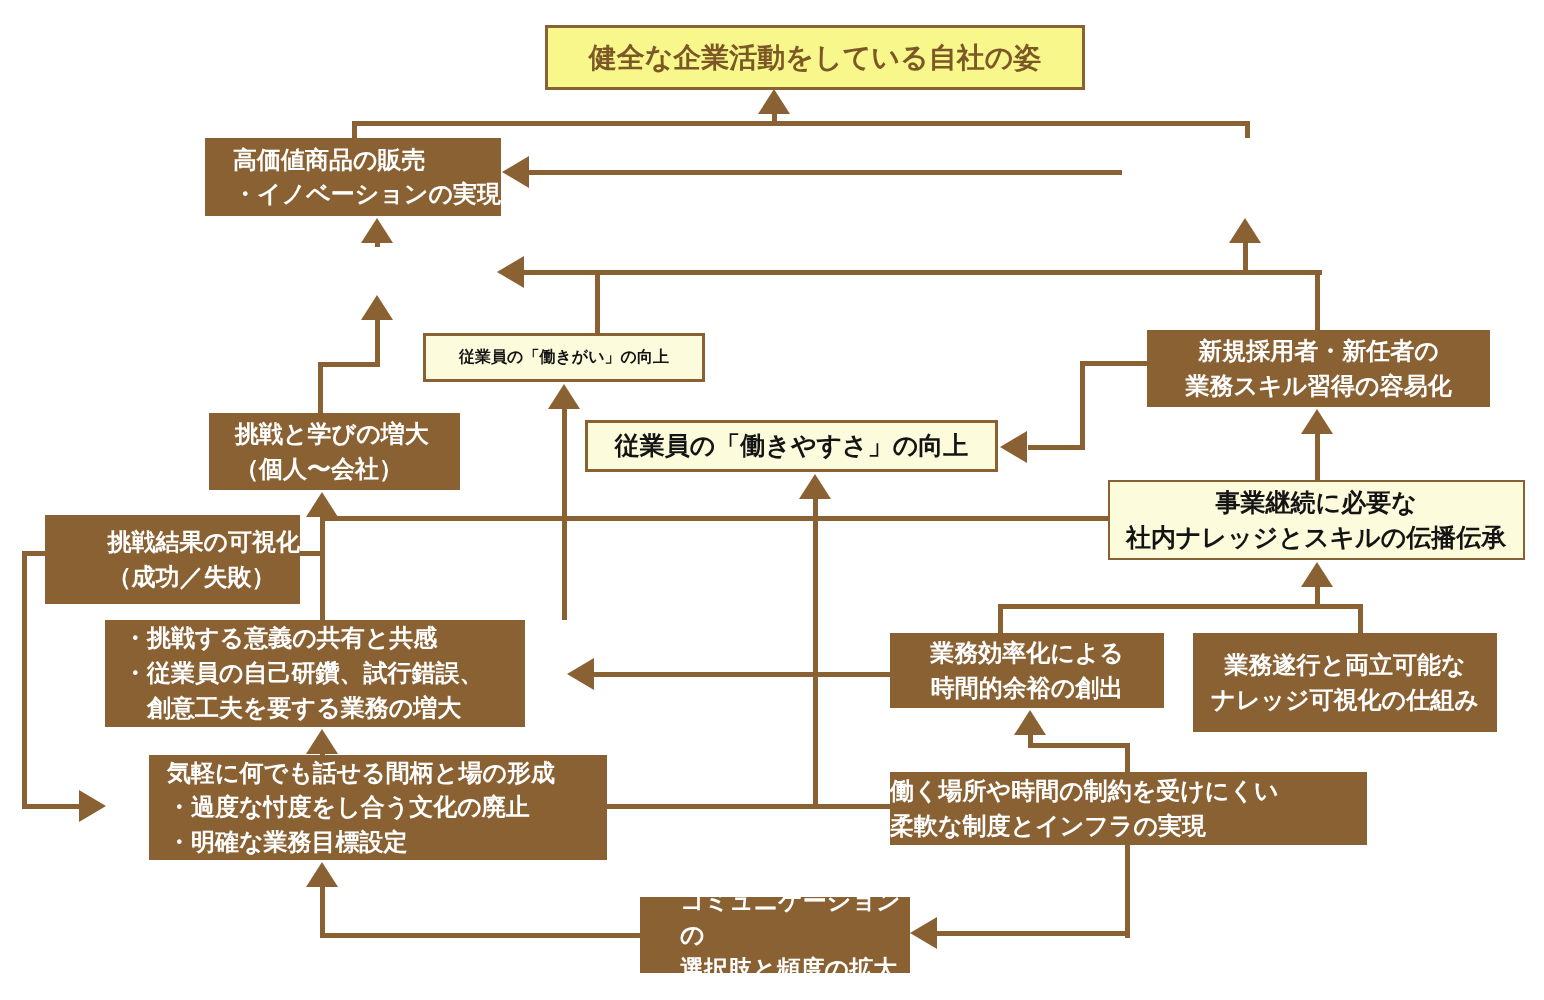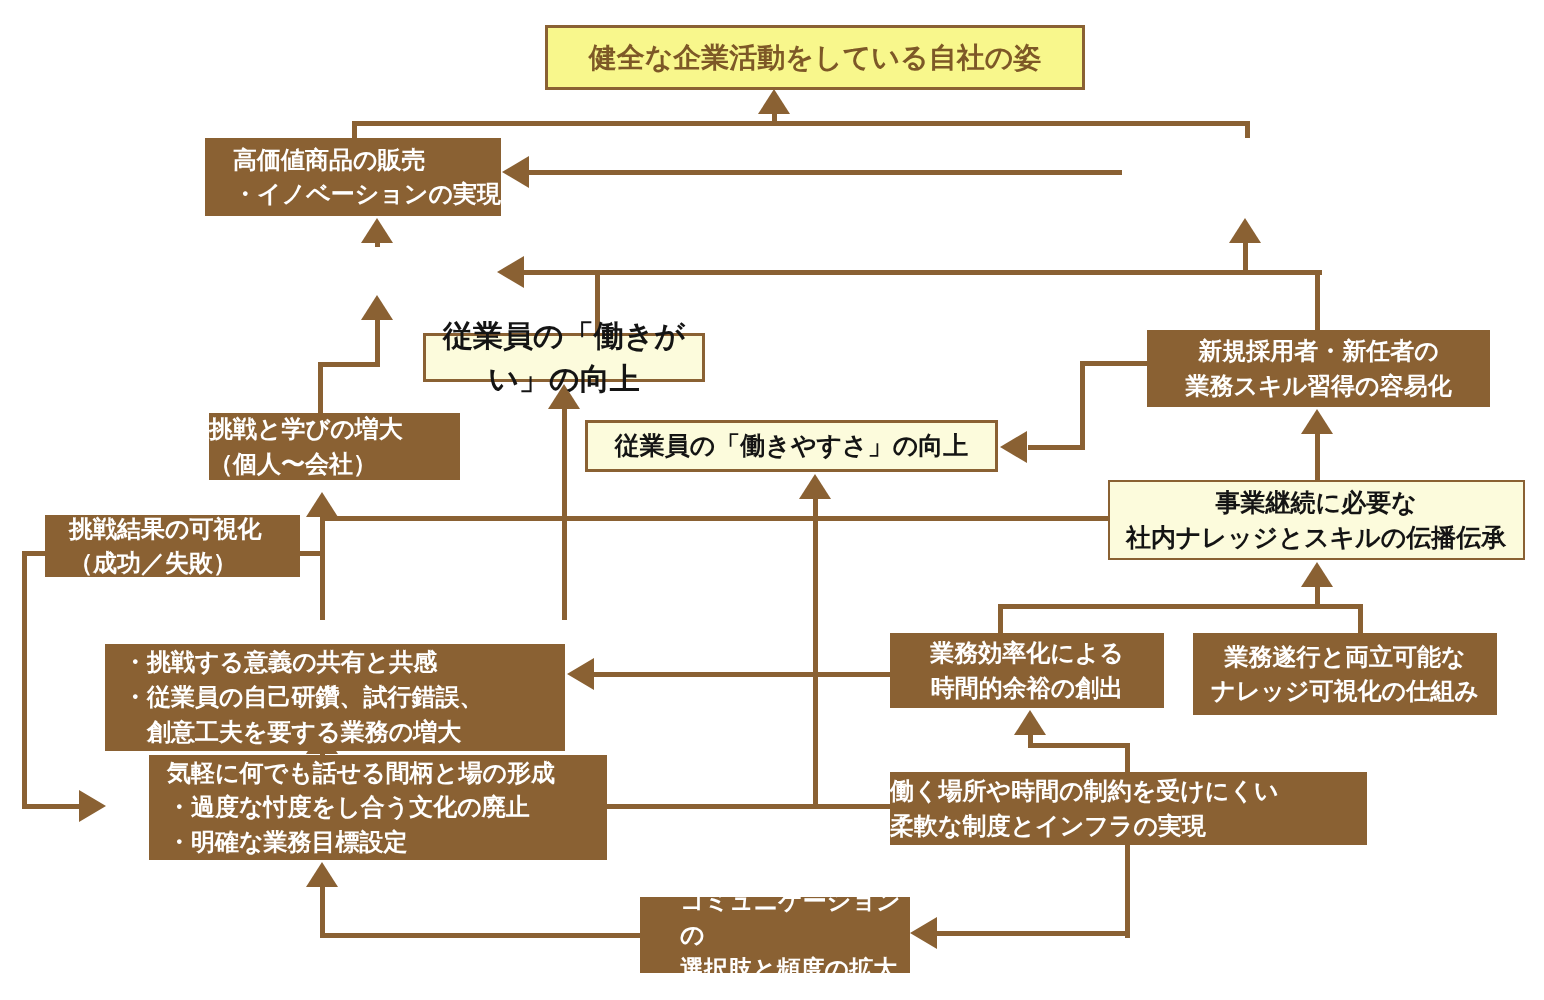--- a/index.html
+++ b/index.html
@@ -107,60 +107,60 @@
     <span>健全な企業活動をしている自社の姿</span>
     </div>
 
   <div class="node brown" style="left:205px;top:138px;width:296px;height:78px;padding-left:28px;justify-content:center;">
     <span>高価値商品の販売
 ・イノベーションの実現</span>
     </div>
 
 
 
-  <div class="node cream center" style="left:423px;top:333px;width:282px;height:49px;font-size:30px;align-items:center;">
+  <div class="node cream center" style="left:423px;top:333px;width:282px;height:49px;font-size:16px;align-items:center;">
     <span>従業員の「働きがい」の向上</span>
     </div>
 
   <div class="node brown center" style="left:1147px;top:330px;width:343px;height:77px;">
     <span>新規採用者・新任者の
 業務スキル習得の容易化</span>
     </div>
 
-  <div class="node brown" style="left:209px;top:413px;width:251px;height:67px;">
+  <div class="node brown" style="left:209px;top:413px;width:251px;height:77px;padding-left:26px;">
     <span>挑戦と学びの増大
 （個人〜会社）</span>
     </div>
 
   <div class="node cream center" style="left:585px;top:420px;width:413px;height:52px;font-size:25px;">
     <span>従業員の「働きやすさ」の向上</span>
     </div>
 
   <div class="node cream-thin" style="left:1108px;top:480px;width:417px;height:80px;padding-left:16px;font-size:25px;">
     <span>事業継続に必要な
 社内ナレッジとスキルの伝播伝承</span>
     </div>
 
-  <div class="node brown" style="left:45px;top:515px;width:255px;height:62px;padding-left:24px;">
+  <div class="node brown" style="left:45px;top:515px;width:255px;height:89px;padding-left:24px;justify-content:flex-end;">
     <span>挑戦結果の可視化
 （成功／失敗）</span>
     </div>
 
-  <div class="node brown" style="left:105px;top:620px;width:460px;height:107px;padding-left:18px;line-height:1.45;margin-top:24px;">
+  <div class="node brown" style="left:105px;top:620px;width:420px;height:107px;padding-left:18px;line-height:1.45;">
     <span>・挑戦する意義の共有と共感
 ・従業員の自己研鑽、試行錯誤、
 　創意工夫を要する業務の増大</span>
     </div>
 
   <div class="node brown center" style="left:890px;top:633px;width:274px;height:75px;">
     <span>業務効率化による
 時間的余裕の創出</span>
     </div>
 
-  <div class="node brown center" style="left:1193px;top:633px;width:304px;height:82px;">
+  <div class="node brown center" style="left:1193px;top:633px;width:304px;height:99px;">
     <span>業務遂行と両立可能な
 ナレッジ可視化の仕組み</span>
     </div>
 
   <div class="node brown" style="left:105px;top:755px;width:458px;height:105px;padding-left:18px;line-height:1.42;margin-left:44px;">
     <span>気軽に何でも話せる間柄と場の形成
 ・過度な忖度をし合う文化の廃止
 ・明確な業務目標設定</span>
     </div>
 

